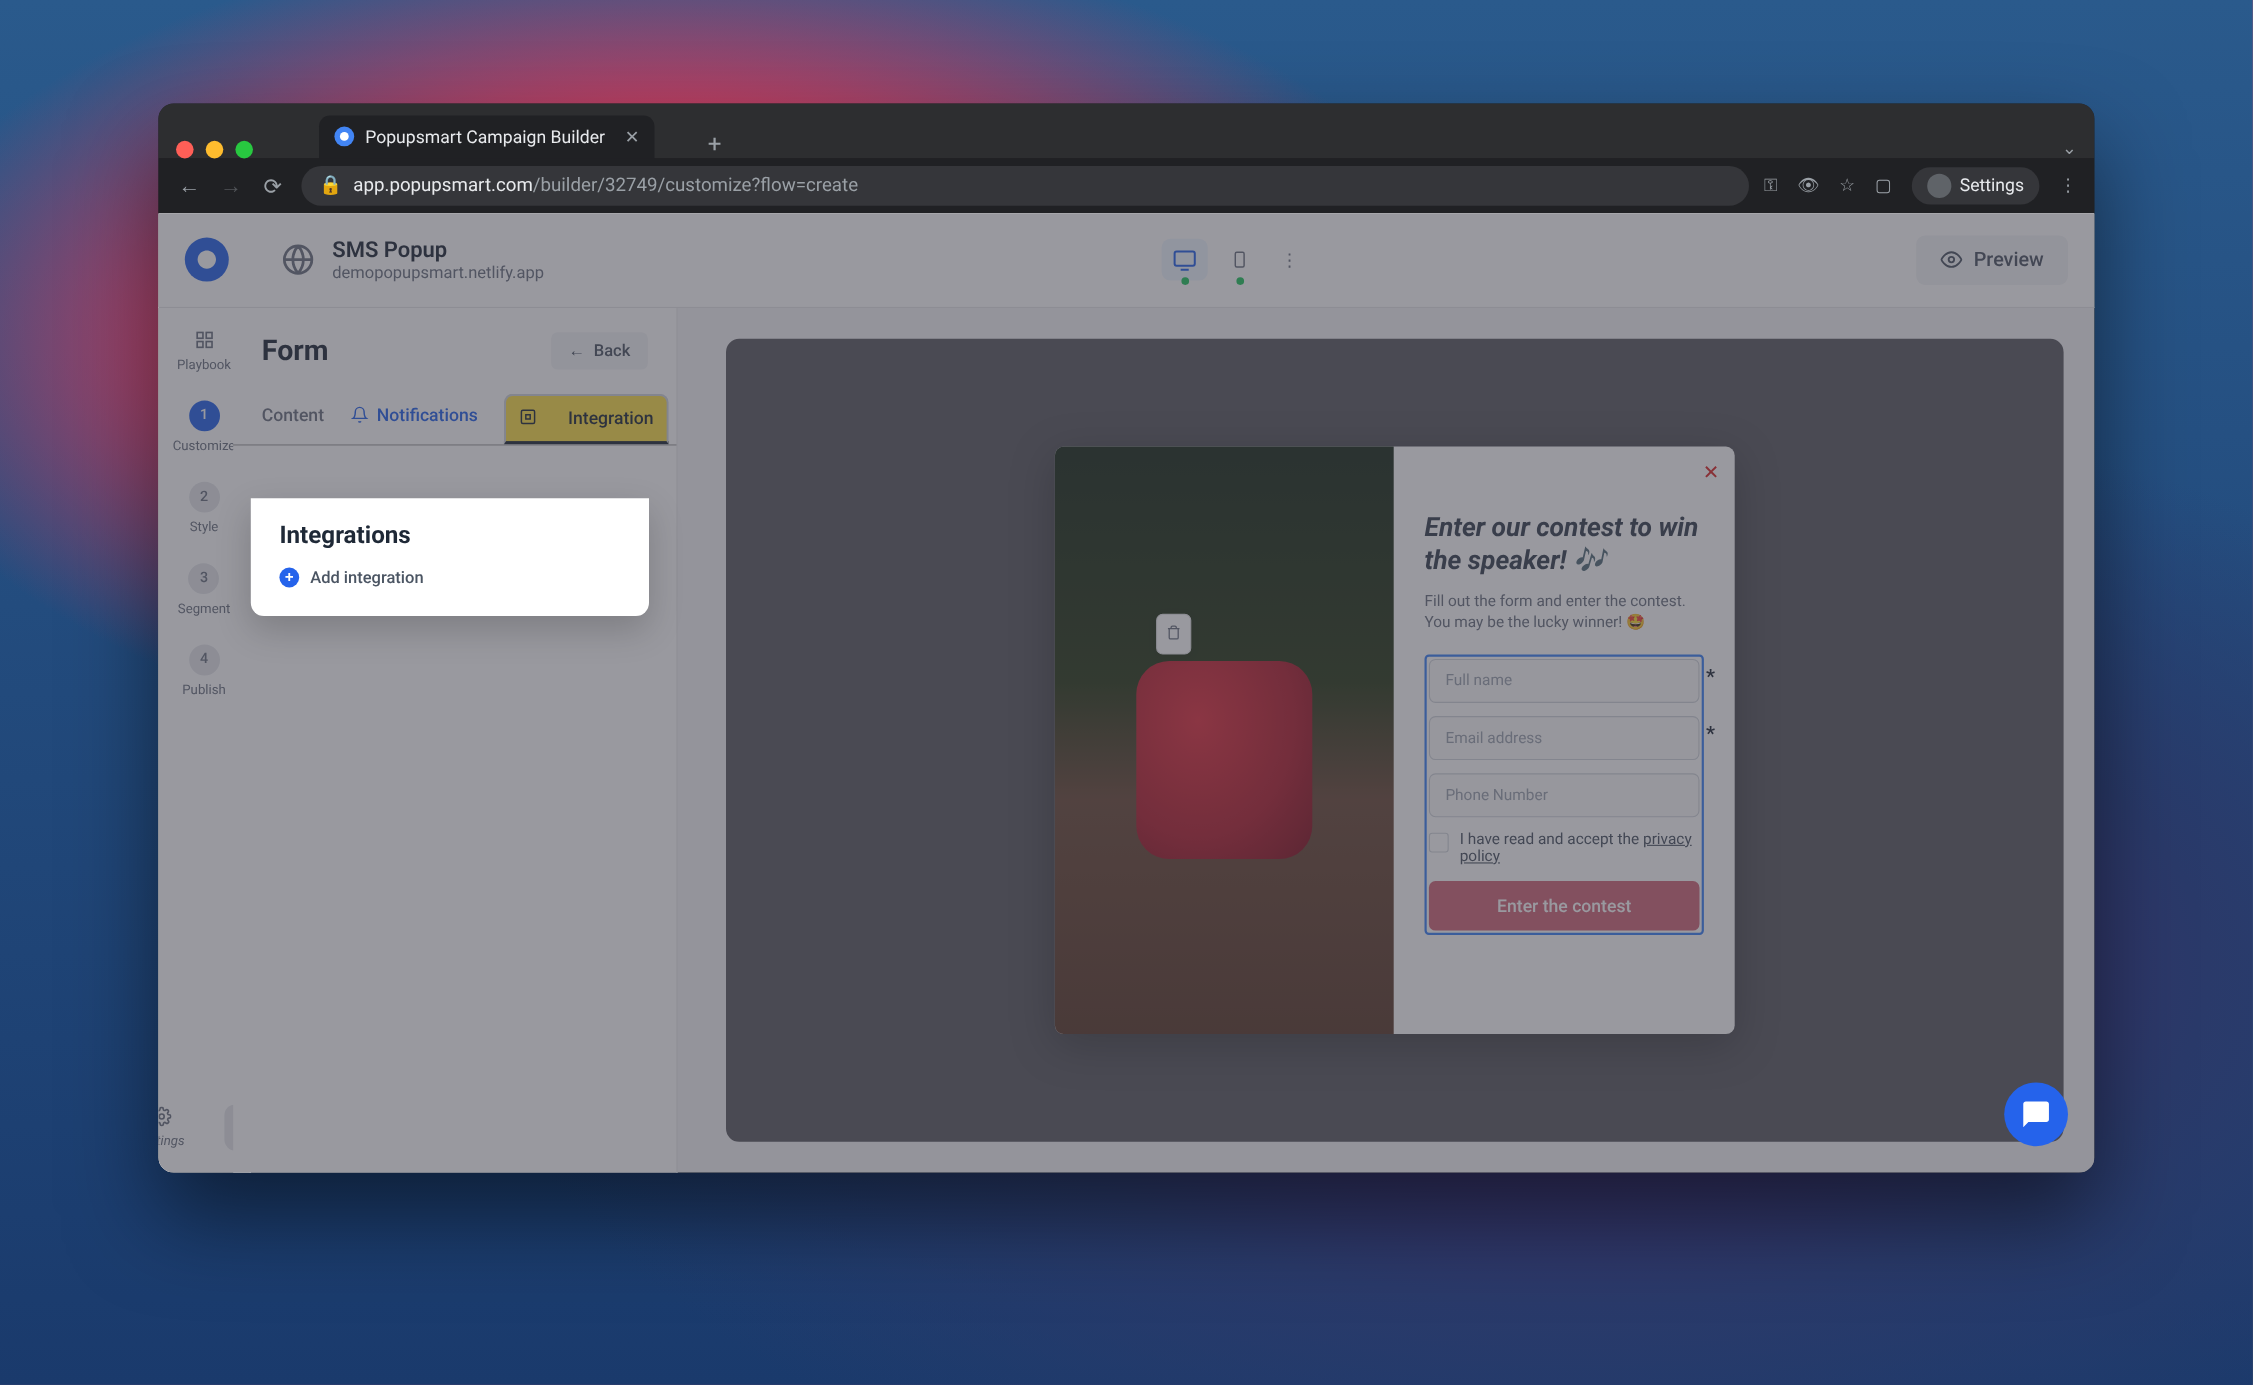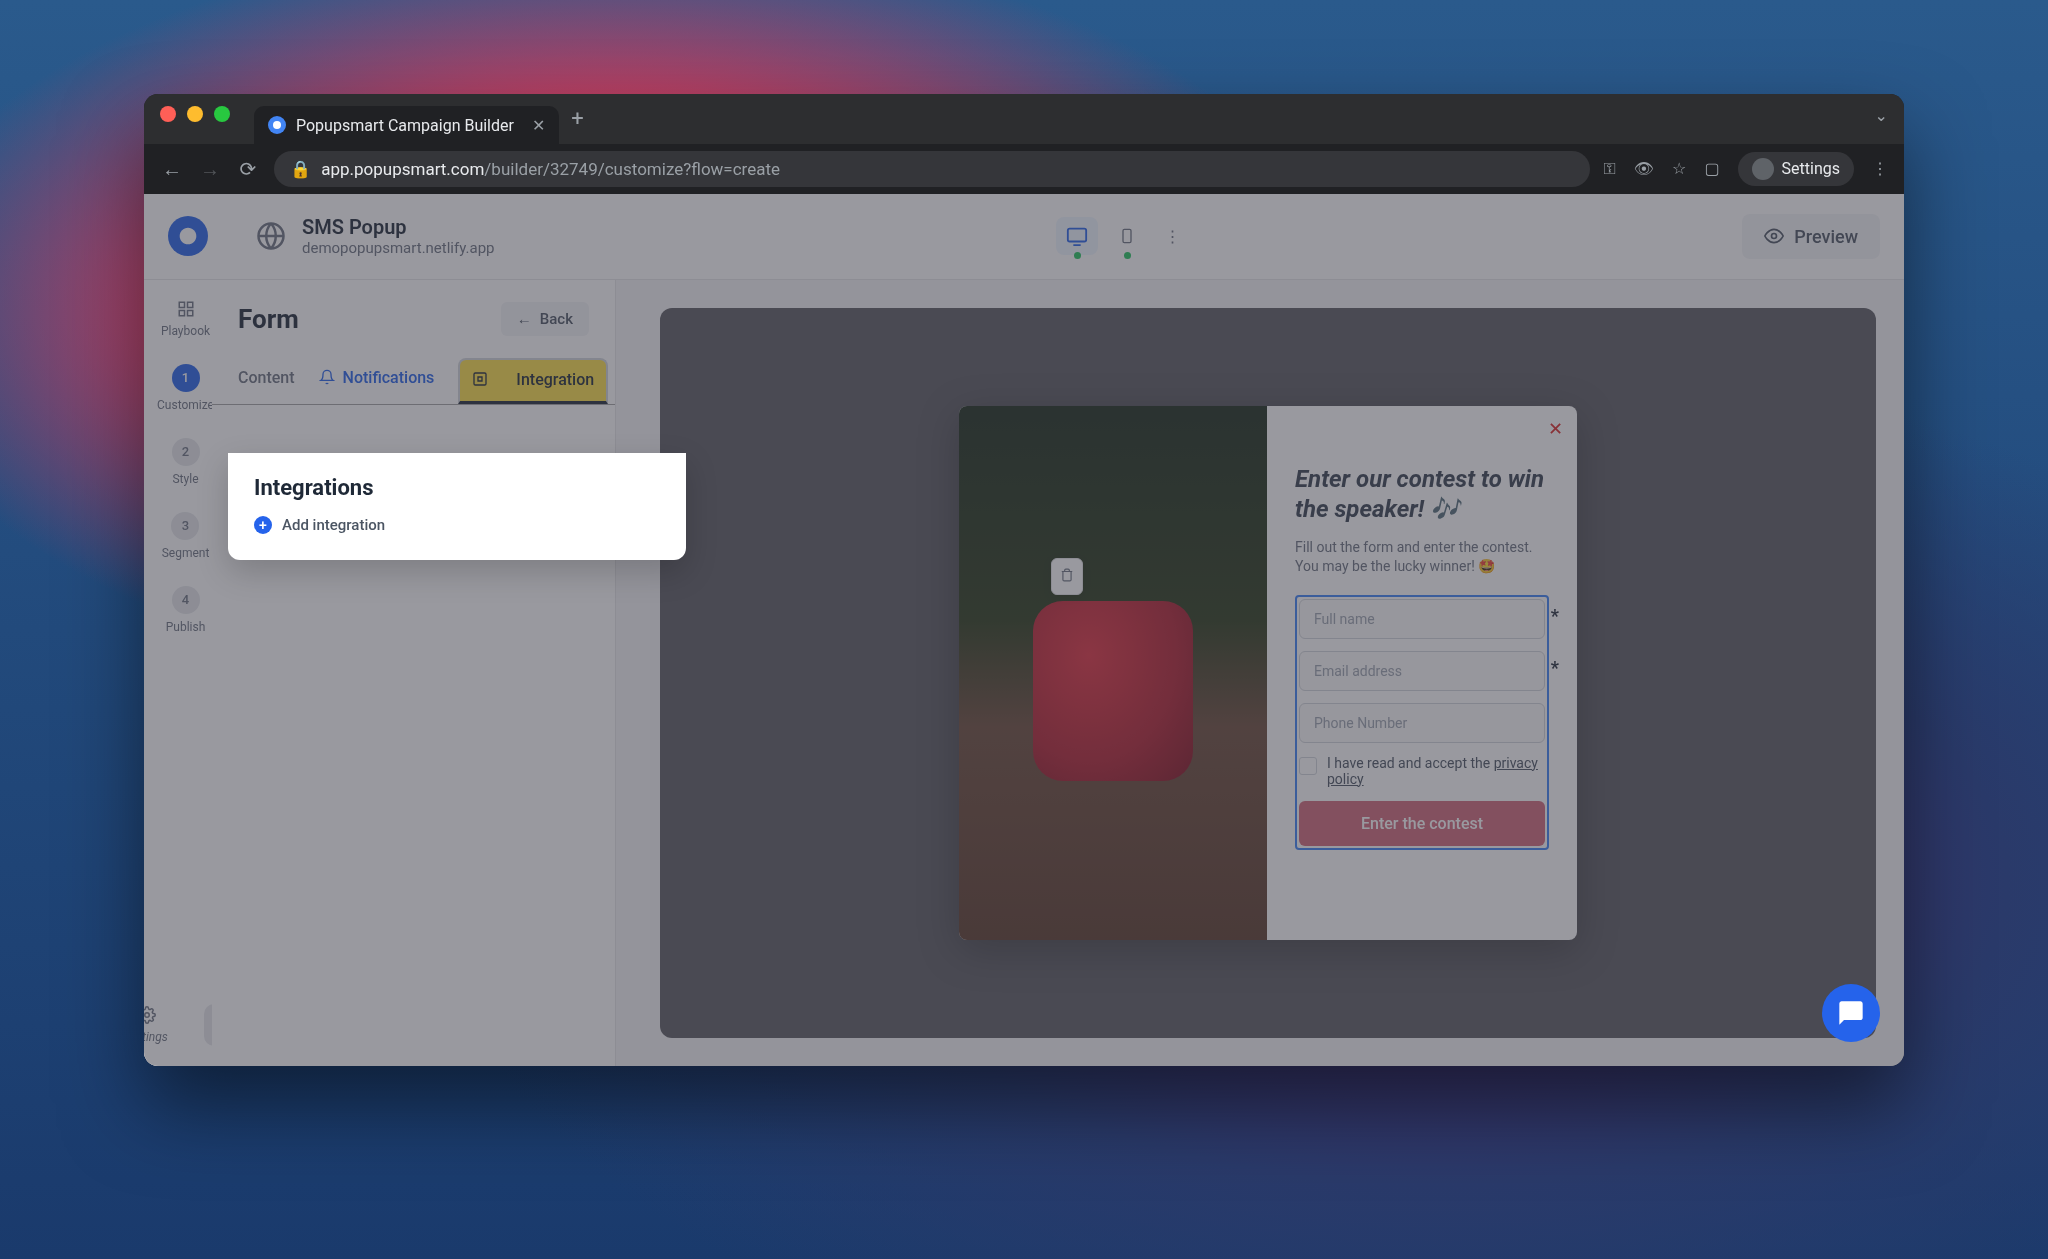--- a/index.html
+++ b/index.html
@@ -27,22 +27,23 @@
   background: #202124;
   border-radius: 14px;
   overflow: hidden;
   box-shadow: 0 40px 80px rgba(0,0,0,0.5);
   margin-top: -100px;
 }
 .titlebar {
   height: 50px;
   background: #2d2e30;
   display: flex;
-  align-items: flex-start;
-  padding: 12px 16px;
+  align-items: flex-end;
+  padding: 0 16px;
+  gap: 36px;
 }
 .traffic-lights { display: flex; gap: 11px; }
 .tl { width: 16px; height: 16px; border-radius: 50%; }
 .tl.red { background: #ff5f57; }
 .tl.yellow { background: #febc2e; }
 .tl.green { background: #28c840; }
 .tab {
   margin-left: 24px;
   background: #202124;
   border-radius: 10px 10px 0 0;
@@ -292,21 +293,21 @@
   top: 152px;
   left: 92px;
   box-shadow: 0 2px 8px rgba(0,0,0,0.1);
   z-index: 3;
 }
 
 .popover {
   position: absolute;
   left: 84px;
   top: 259px;
-  width: 458px;
+  width: 362px;
   background: white;
   border-radius: 0 0 12px 12px;
   box-shadow: 0 12px 32px rgba(0,0,0,0.18);
   padding: 22px 26px 26px 26px;
   z-index: 10;
 }
 .popover-title { font-size: 22px; font-weight: 700; color: #1f2937; margin-bottom: 16px; }
 .empty-box {
   border: 1px solid #e5e7eb;
   border-radius: 8px;

